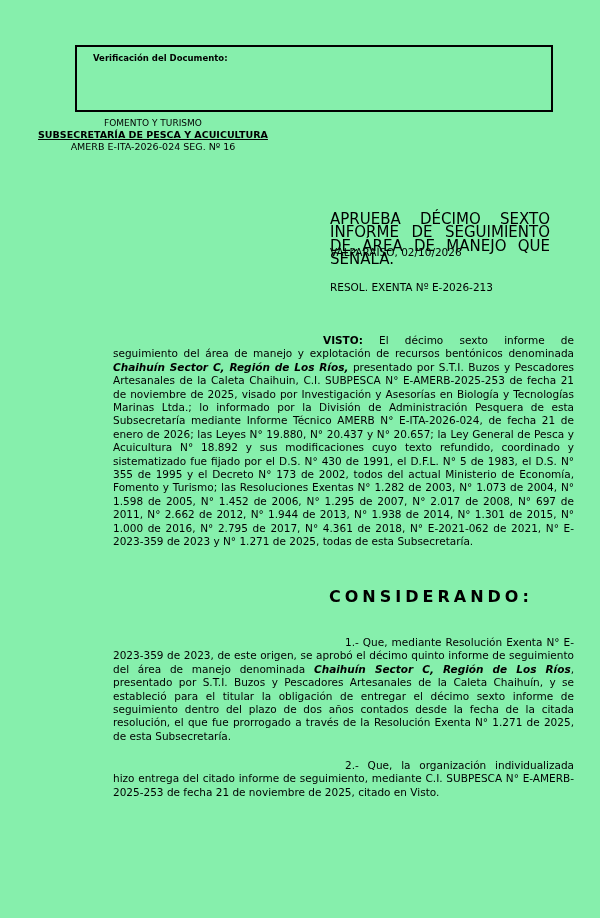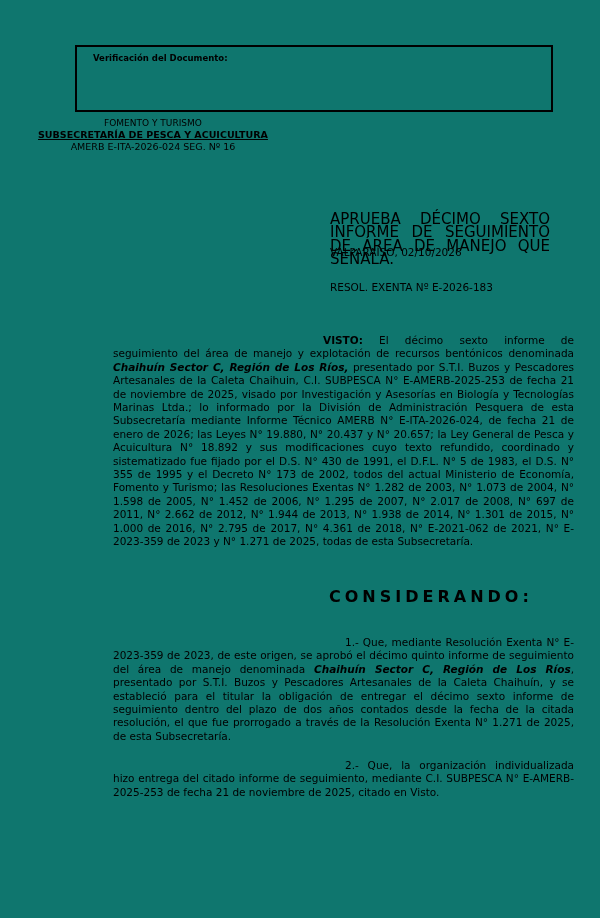--- a/index.html
+++ b/index.html
@@ -1,20 +1,20 @@
 <!DOCTYPE html>
 <html><head>
 <meta charset="utf-8">
 <style>
   html, body { margin: 0; padding: 0; background: #ffffff; }
   .page {
     position: relative;
     width: 600px;
     height: 918px;
-    background: #0f766e;
+    background: #86efac;
     color: #000000;
     font-family: "DejaVu Sans", "Liberation Sans", sans-serif;
     overflow: hidden;
   }
 
   
   .verify-box {
     position: absolute;
     left: 75px; top: 45px;
     width: 478px; height: 67px;
@@ -97,21 +97,21 @@
   <div class="letterhead">
     <div class="lh-line">FOMENTO Y TURISMO</div>
     <div class="lh-sub">SUBSECRETARÍA DE PESCA Y ACUICULTURA</div>
     <div class="lh-ref">AMERB E-ITA-2026-024 SEG. Nº 16</div>
   </div>
 
   <div class="subject">APRUEBA DÉCIMO SEXTO INFORME DE SEGUIMIENTO DE ÁREA DE MANEJO QUE SEÑALA.</div>
 
   <div class="place-date">VALPARAÍSO, 02/10/2026</div>
 
-  <div class="resol-number">RESOL. EXENTA Nº E-2026-183</div>
+  <div class="resol-number">RESOL. EXENTA Nº E-2026-213</div>
 
   <p class="para visto"><span class="b">VISTO:</span><span> El décimo sexto informe de seguimiento del área de manejo y explotación de recursos bentónicos denominada </span><span class="bi">Chaihuín Sector C, Región de Los Ríos,</span><span> presentado por S.T.I. Buzos y Pescadores Artesanales de la Caleta Chaihuin, C.I. SUBPESCA N° E-AMERB-2025-253 de fecha 21 de noviembre de 2025, visado por Investigación y Asesorías en Biología y Tecnologías Marinas Ltda.; lo informado por la División de Administración Pesquera de esta Subsecretaría mediante Informe Técnico AMERB N° E-ITA-2026-024, de fecha 21 de enero de 2026; las Leyes N° 19.880, N° 20.437 y N° 20.657; la Ley General de Pesca y Acuicultura N° 18.892 y sus modificaciones cuyo texto refundido, coordinado y sistematizado fue fijado por el D.S. N° 430 de 1991, el D.F.L. N° 5 de 1983, el D.S. N° 355 de 1995 y el Decreto N° 173 de 2002, todos del actual Ministerio de Economía, Fomento y Turismo; las Resoluciones Exentas N° 1.282 de 2003, N° 1.073 de 2004, N° 1.598 de 2005, N° 1.452 de 2006, N° 1.295 de 2007, N° 2.017 de 2008, N° 697 de 2011, N° 2.662 de 2012, N° 1.944 de 2013, N° 1.938 de 2014, N° 1.301 de 2015, N° 1.000 de 2016, N° 2.795 de 2017, N° 4.361 de 2018, N° E-2021-062 de 2021, N° E-2023-359 de 2023 y N° 1.271 de 2025, todas de esta Subsecretaría.</span></p>
 
   <div class="cons-heading">CONSIDERANDO:</div>
 
   <p class="para p1"><span>1.- Que, mediante Resolución Exenta N° E-2023-359 de 2023, de este origen, se aprobó el décimo quinto informe de seguimiento del área de manejo denominada </span><span class="bi">Chaihuín Sector C, Región de Los Ríos</span><span>, presentado por S.T.I. Buzos y Pescadores Artesanales de la Caleta Chaihuín, y se estableció para el titular la obligación de entregar el décimo sexto informe de seguimiento dentro del plazo de dos años contados desde la fecha de la citada resolución, el que fue prorrogado a través de la Resolución Exenta N° 1.271 de 2025, de esta Subsecretaría.</span></p>
 
   <p class="para p2">2.- Que, la organización individualizada hizo entrega del citado informe de seguimiento, mediante C.I. SUBPESCA N° E-AMERB-2025-253 de fecha 21 de noviembre de 2025, citado en Visto.</p>
 
 </div>

